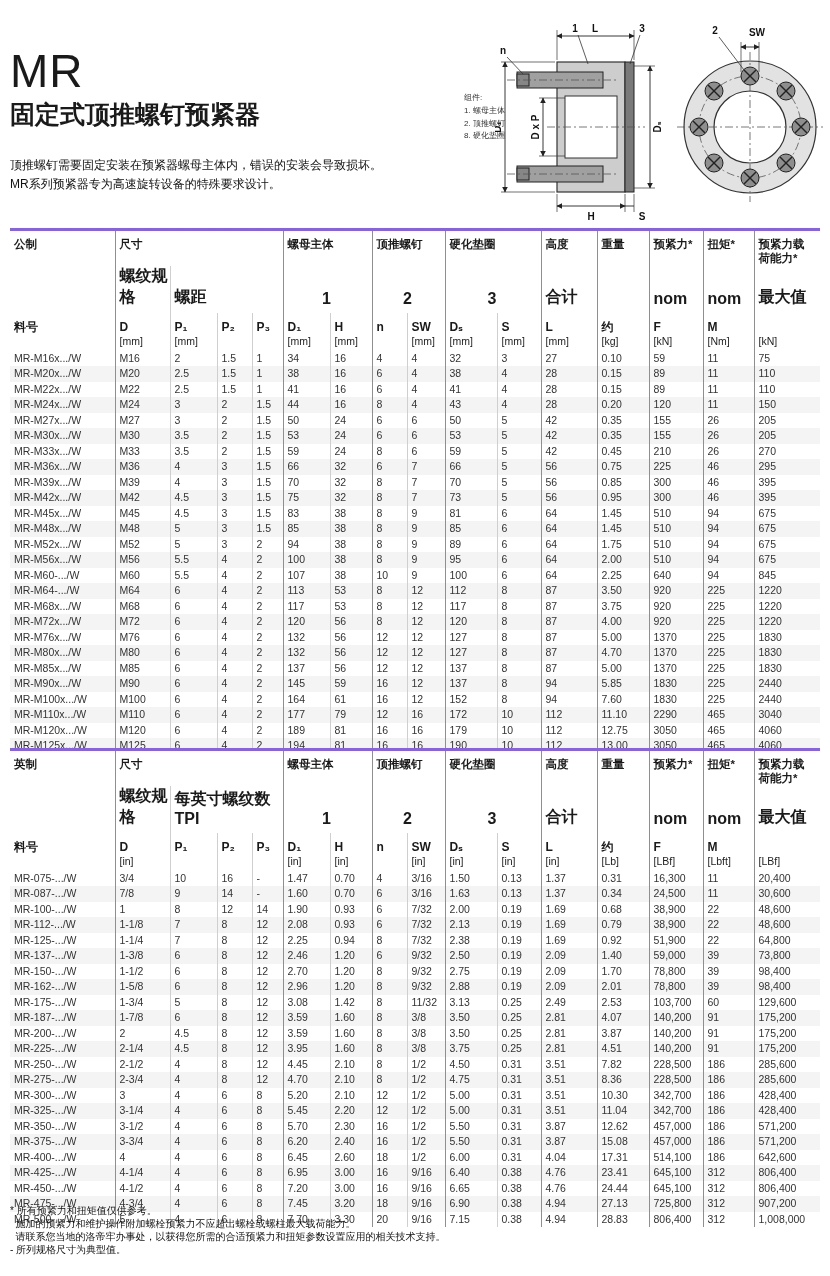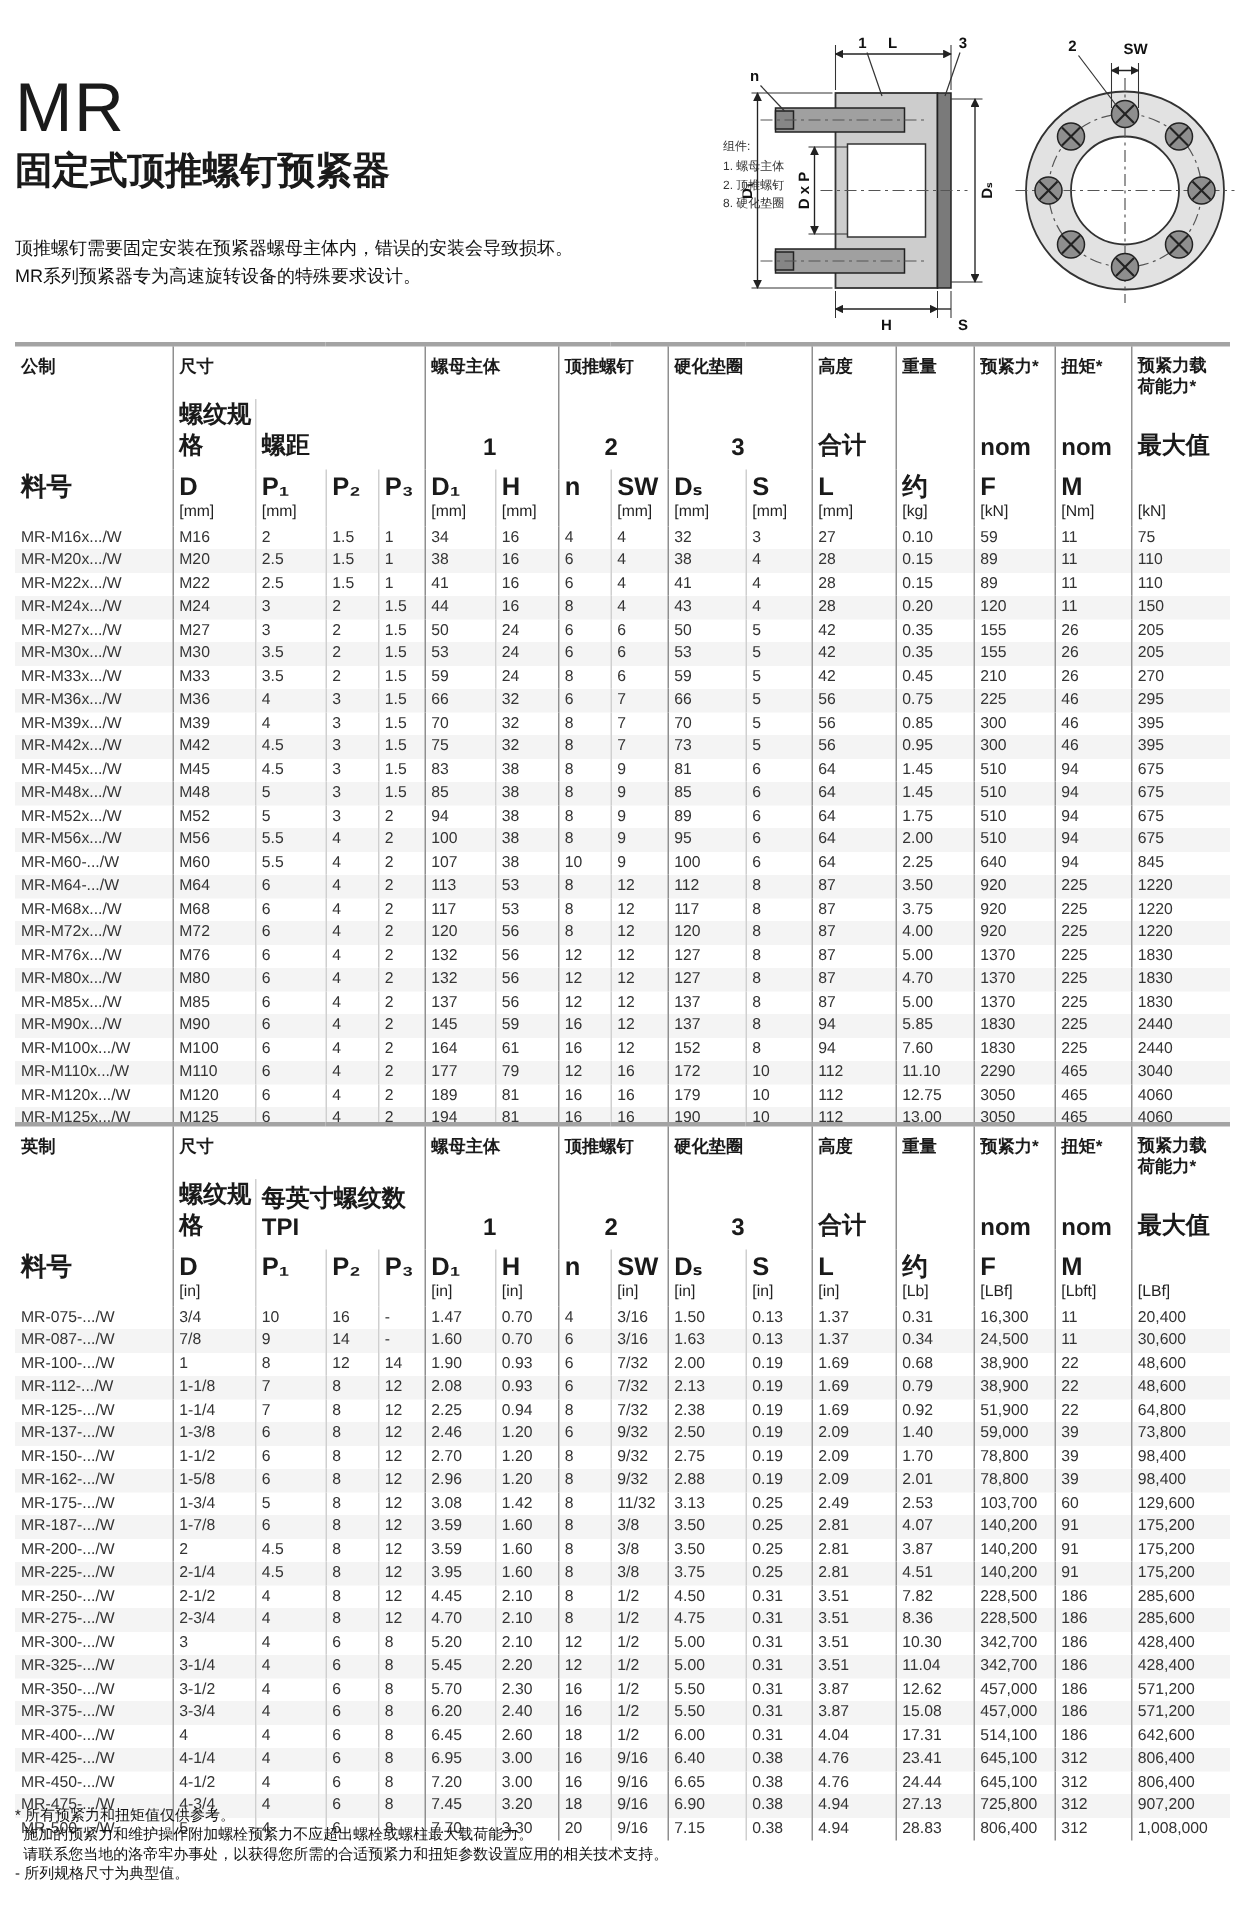--- a/index.html
+++ b/index.html
@@ -7,35 +7,35 @@
     width:830px;height:1276px;background:#fff;position:relative;overflow:hidden;
     font-family:"Liberation Sans","DejaVu Sans",sans-serif;color:#1a1a1a;
   }
   .abs{position:absolute;}
   #title{left:10px;top:48px;font-size:46px;font-weight:300;letter-spacing:1px;line-height:1;}
   #subtitle{left:10px;top:101px;font-size:25px;font-weight:700;line-height:1.1;}
   #desc{left:10px;top:156px;font-size:12px;line-height:1.55;color:#111;}
 
   
   #diagram{left:440px;top:20px;width:390px;height:202px;}
-  #legend{position:absolute;left:42px;top:72px;font-size:8px;line-height:1.55;color:#333;}
+  #legend{position:absolute;left:24px;top:72px;font-size:8px;line-height:1.55;color:#333;}
   #legend .lt{margin-bottom:1px;}
   #dwg{position:absolute;left:55px;top:0;}
   text{font-family:"Liberation Sans","DejaVu Sans",sans-serif;font-size:10px;font-weight:bold;fill:#111;}
 
   
-  table{position:absolute;left:10px;border-collapse:collapse;table-layout:fixed;width:810px;border-top:3px solid #a3a3a3;background:#fff;}
+  table{position:absolute;left:10px;border-collapse:collapse;table-layout:fixed;width:810px;border-top:3px solid #8b5cf6;background:#fff;}
   #metric{top:228px;}
   #imperial{top:748px;}
   th,td{text-align:left;font-weight:normal;}
   .hg{font-size:11.5px;font-weight:bold;vertical-align:top;padding:6px 2px 0 4px;height:28px;}
   .hs{font-size:16px;font-weight:bold;vertical-align:bottom;padding:0 2px 5px 4px;height:24px;}
   .hs.ctr{text-align:center;padding-left:0;}
   .hc{font-size:11px;vertical-align:bottom;padding:0 2px 4px 4px;height:34px;}
-  .cl{font-weight:bold;font-size:17px;line-height:1.15;}
+  .cl{font-weight:bold;font-size:12px;line-height:1.15;}
   .cu{font-weight:normal;font-size:10.5px;color:#222;line-height:1.15;min-height:12px;}
   td{font-size:10.5px;color:#333;height:15.5px;line-height:15.5px;padding:0 2px 0 4px;white-space:nowrap;overflow:hidden;}
   tr.alt td{background:#f4f4f4;}
   .bd{border-left:1px solid #8f8f8f;}
   .bl{border-left:1px solid #cfcfcf;}
   .cap .glabel{display:inline-block;width:54px;line-height:1.25;}
 
   #footnotes{left:10px;top:1204px;font-size:10px;line-height:13px;color:#111;}
   #footnotes div{white-space:pre-wrap;}
 </style>

